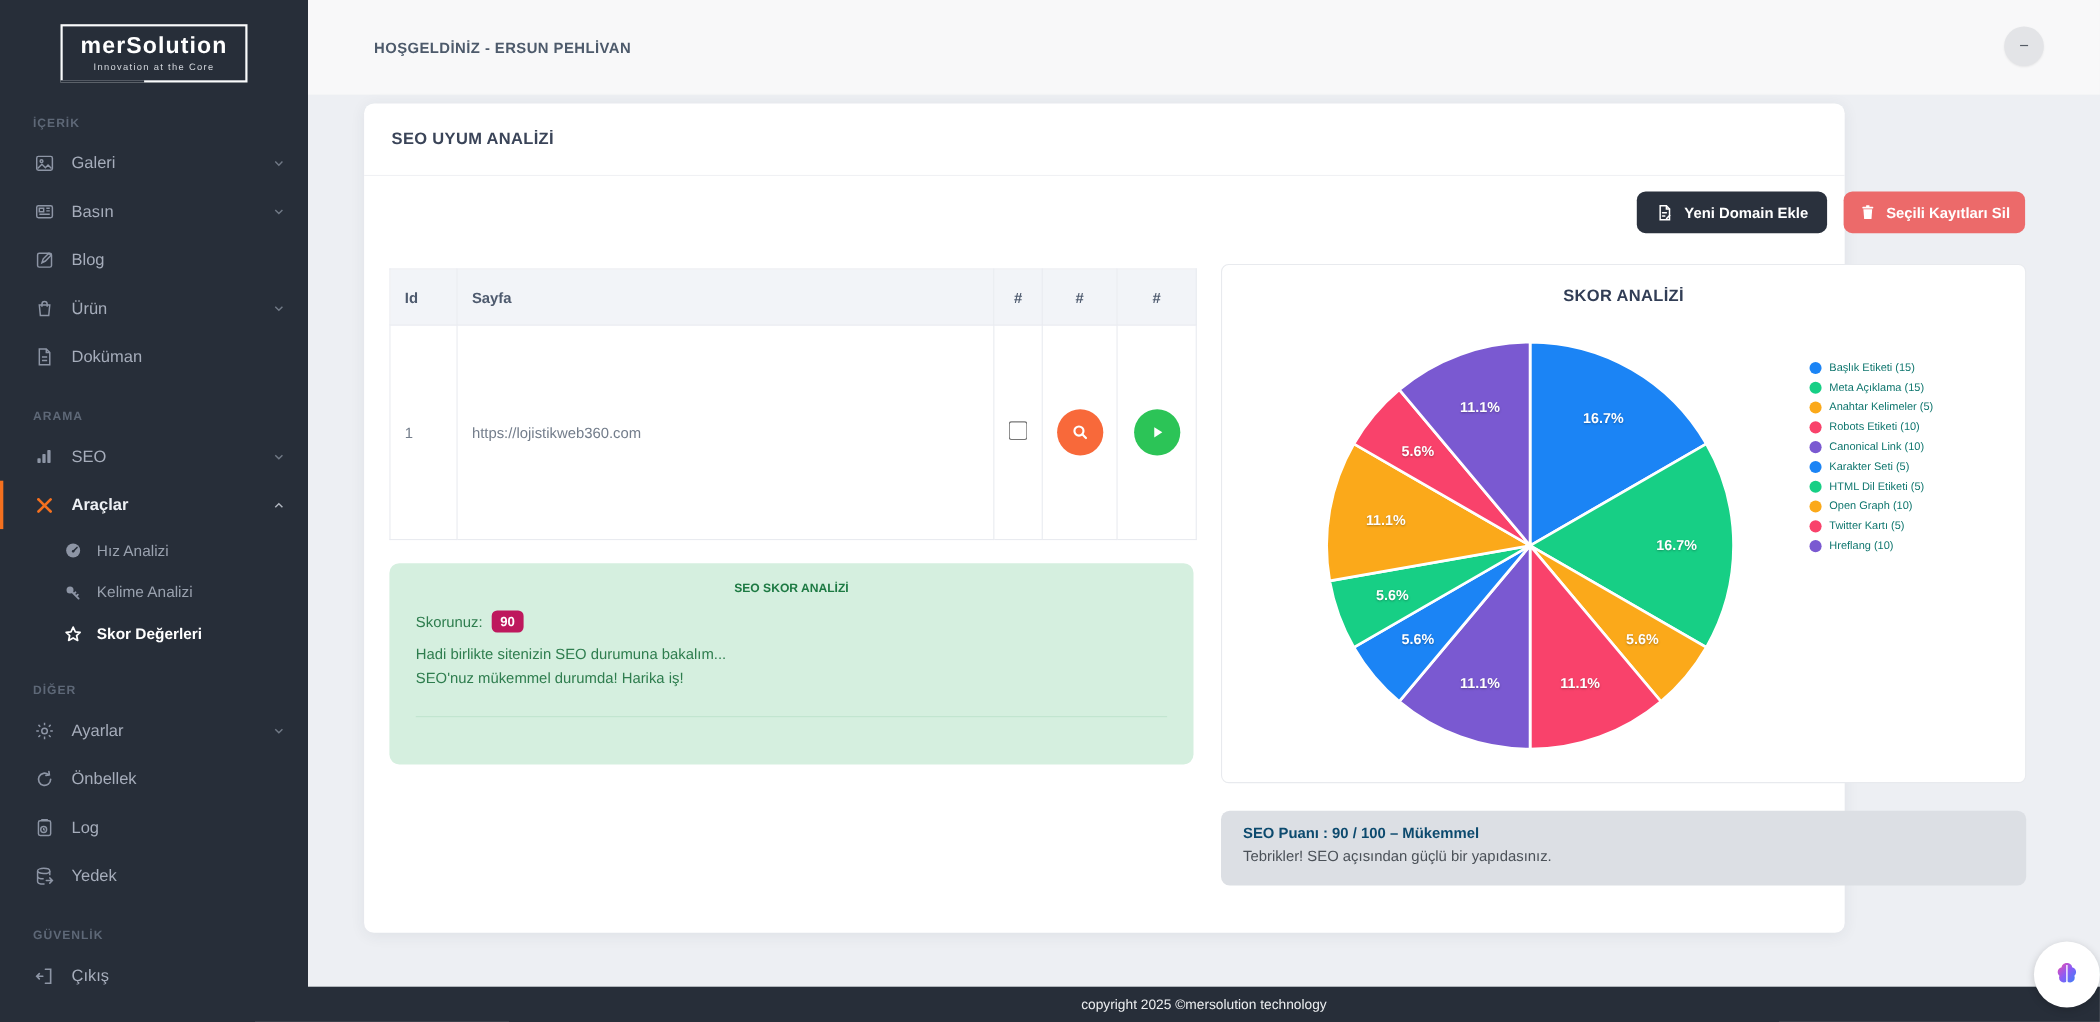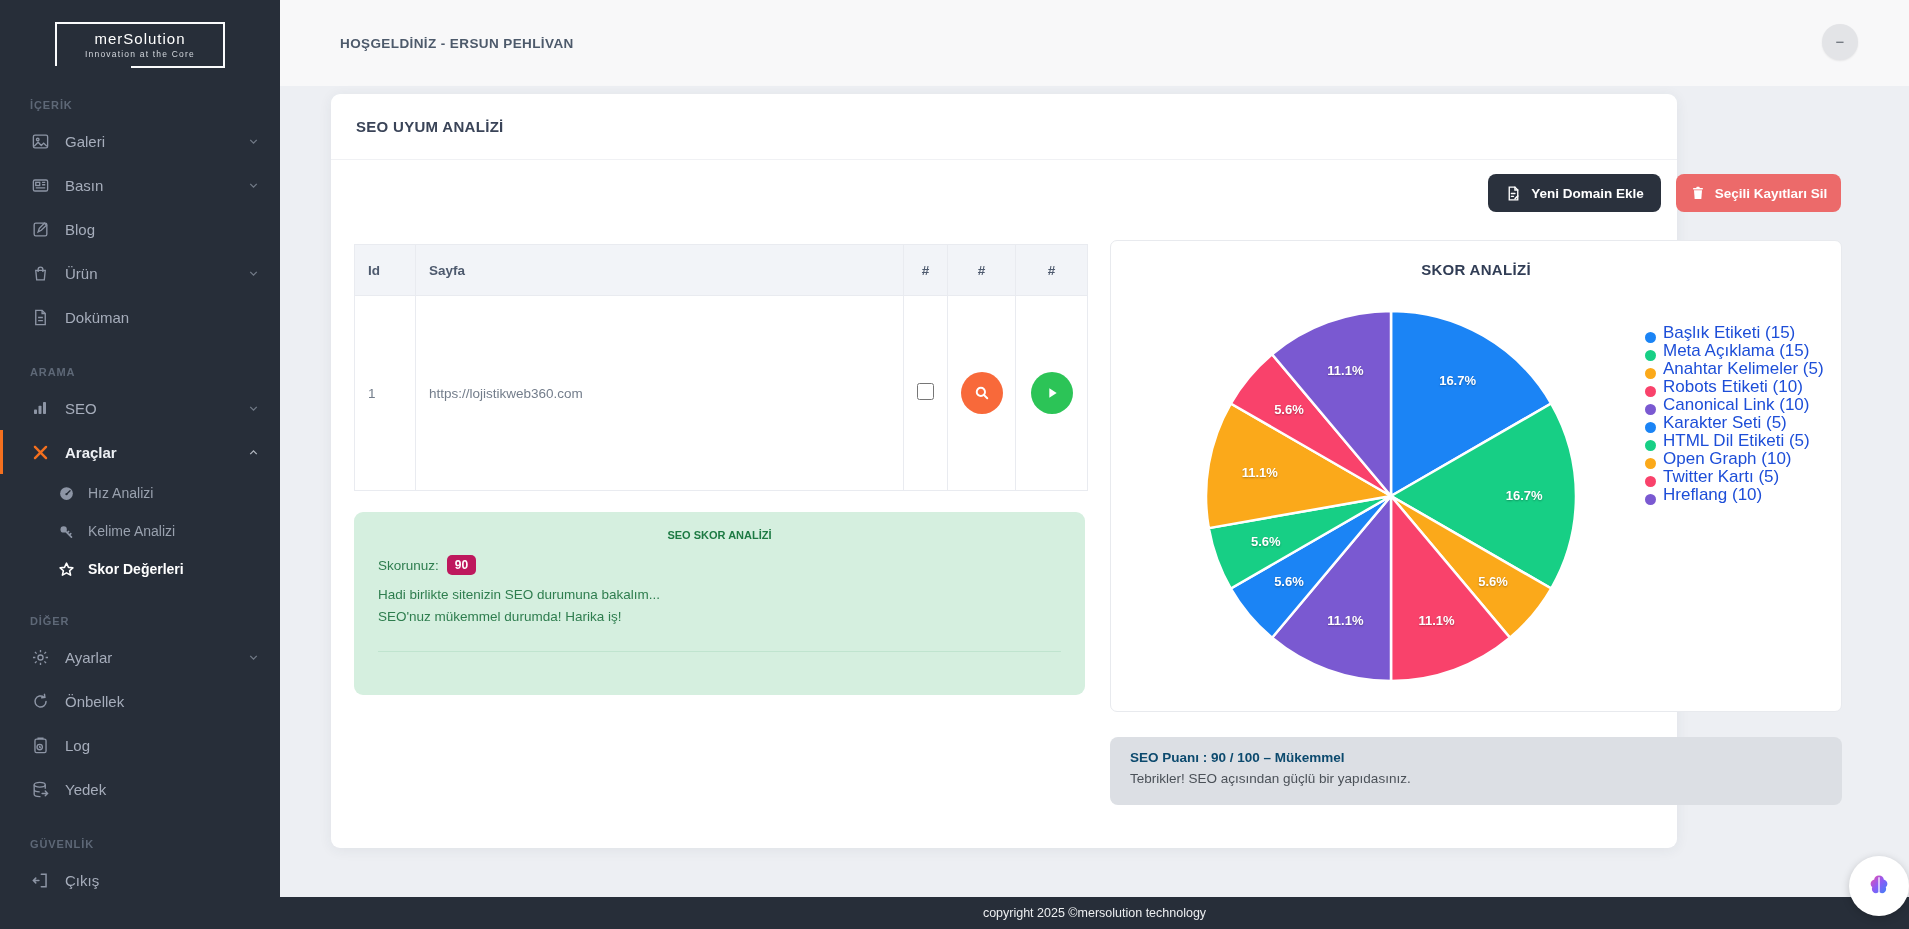--- a/index.html
+++ b/index.html
@@ -3,21 +3,21 @@
 <meta charset="utf-8">
 <style>
   * { margin:0; padding:0; box-sizing:border-box; }
   body { font-family:"Liberation Sans", sans-serif; background:#edeff3; }
   .page { position:relative; width:1909px; height:929px; overflow:hidden; background:#edeff3; }
 
   
   .sidebar { position:absolute; left:0; top:0; width:280px; height:929px; background:#272e39; z-index:5; }
   .logo-frame { position:relative; width:170px; margin:22px auto 0; border:2px solid #fafbfc; padding:6px 10px 7px; text-align:center; }
   .logo-frame::after { content:""; position:absolute; left:-2px; bottom:-2px; width:46%; height:2px; background:#272e39; }
-  .logo-title { color:#fff; font-size:15px; letter-spacing:1px; font-weight:400; }
+  .logo-title { color:#fff; font-size:21px; letter-spacing:1px; font-weight:700; }
   .logo-sub { color:#d4d8de; font-size:8.5px; letter-spacing:1.2px; margin-top:2px; }
   .nav { padding-top:4px; }
   .nav-label { font-size:11px; font-weight:700; letter-spacing:.9px; color:#5e6877; margin:27px 0 8px 30px; }
   .nav-item { display:flex; align-items:center; height:44px; padding:0 20px 0 27px; color:#a6adbb; font-size:15px; cursor:pointer; border-left:3px solid transparent; }
   .nav-item .nicon { width:20px; height:20px; margin-right:15px; display:flex; align-items:center; justify-content:center; }
   .nav-item.active { border-left-color:#f4701f; color:#edf0f4; font-weight:700; }
   .chev { margin-left:auto; display:flex; opacity:.85; }
   .chev.up { transform:rotate(180deg); }
   .sub-item { display:flex; align-items:center; height:38px; padding-left:57px; font-size:14px; color:#99a1ae; cursor:pointer; }
   .sub-item .nicon { width:18px; height:18px; margin-right:13px; display:flex; align-items:center; justify-content:center; }
@@ -55,21 +55,21 @@
   .score-line { font-size:13.5px; color:#2e7d4e; margin-bottom:9px; display:flex; align-items:center; gap:8px; }
   .score-badge { display:inline-block; background:#be185d; color:#fff; font-size:12px; font-weight:700; padding:3px 8px; border-radius:5px; }
   .score-text { font-size:13.5px; color:#2e7d4e; line-height:1.65; }
   .score-divider { border-top:1px solid #c0e4cf; margin-top:22px; }
 
   
   .chart-card { position:absolute; left:779px; top:146px; width:732px; height:472px; background:#fff; border:1px solid #e8eaee; border-radius:7px; }
   .chart-title { text-align:center; margin-top:20px; font-size:15px; font-weight:700; color:#313d55; letter-spacing:.3px; }
   .pie-wrap { position:absolute; left:90px; top:65px; width:380px; height:380px; }
   .legend { position:absolute; left:534px; top:88px; display:flex; flex-direction:column; gap:4px; }
-  .legend-item { display:flex; align-items:flex-end; gap:7px; font-size:17px; color:#1d4ed8; cursor:pointer; height:14px; }
+  .legend-item { display:flex; align-items:flex-start; gap:7px; font-size:10px; color:#0f766e; cursor:pointer; height:14px; }
   .legend-dot { width:11px; height:11px; border-radius:50%; flex:0 0 11px; }
 
   
   .result-box { position:absolute; left:779px; top:643px; width:732px; height:68px; background:#dcdfe4; border-radius:8px; padding:13px 20px; }
   .result-headline { font-size:13.5px; font-weight:700; color:#0c4a6e; margin-bottom:6px; }
   .result-text { font-size:13.5px; color:#4b5158; }
 
   
   .footer { position:absolute; left:280px; bottom:0; width:1629px; height:32px; background:#272e39; display:flex; align-items:center; justify-content:center; color:#eceef0; font-size:12.5px; }
   .fab { position:absolute; left:1849px; top:856px; width:60px; height:60px; border-radius:50%; background:#fff; border:none; box-shadow:0 2px 8px rgba(0,0,0,.18); display:flex; align-items:center; justify-content:center; cursor:pointer; z-index:9; }

